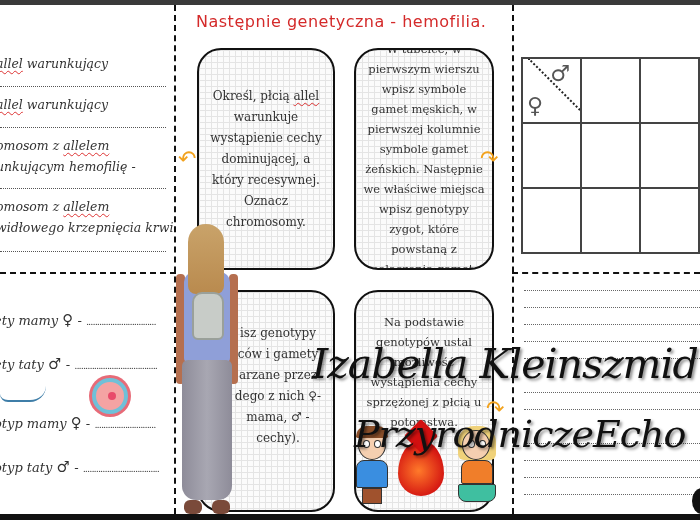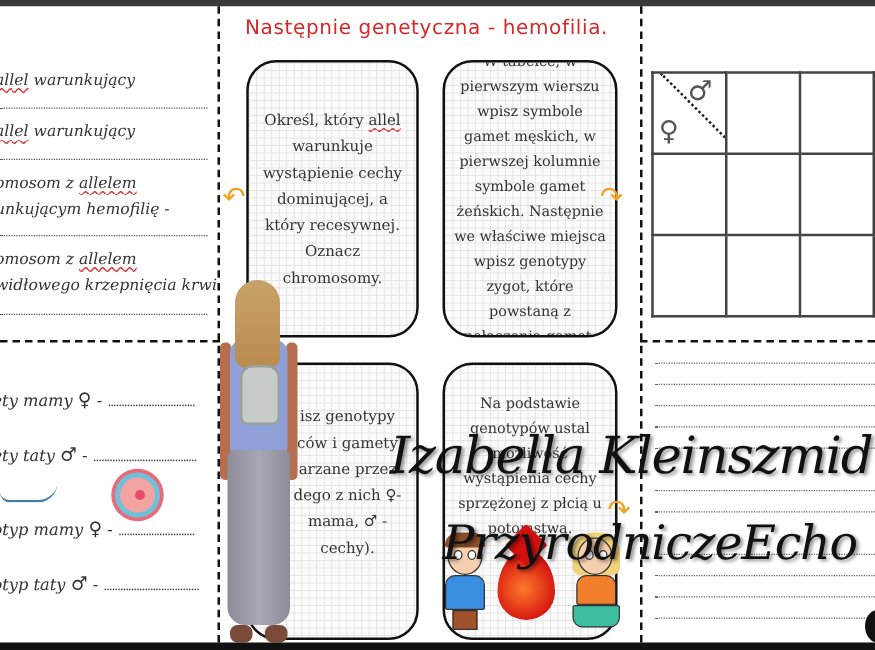--- a/index.html
+++ b/index.html
@@ -123,21 +123,21 @@
 
 <div class="vdash" style="left:174px;"></div>
 <div class="vdash" style="left:512px;"></div>
 <div class="hdash" style="left:0; top:272px; width:176px;"></div>
 <div class="hdash" style="left:512px; top:272px; width:188px;"></div>
 
 <div class="title">Następnie genetyczna - hemofilia.</div>
 
 <div class="card" style="left:197px; top:48px; width:138px; height:222px;">
   <div class="card-text">
-    <span>Określ, który </span><span class="u">allel</span><span> warunkuje wystąpienie cechy dominującej, a który recesywnej. Oznacz chromosomy.</span>
+    <span>Określ, płcią </span><span class="u">allel</span><span> warunkuje wystąpienie cechy dominującej, a który recesywnej. Oznacz chromosomy.</span>
   </div>
 </div>
 <div class="card" style="left:354px; top:48px; width:140px; height:222px;">
   <div class="card-text" style="font-size:11.5px; line-height:20px;">W tabelce, w pierwszym wierszu wpisz symbole gamet męskich, w pierwszej kolumnie symbole gamet żeńskich. Następnie we właściwe miejsca wpisz genotypy zygot, które powstaną z połączenia gamet.</div>
 </div>
 <div class="card" style="left:197px; top:290px; width:138px; height:222px;">
   <div class="card-text" style="padding-left:30px; margin-top:-30px;">isz genotypy ców i gamety arzane przez dego z nich ♀- mama, ♂ - cechy).</div>
 </div>
 <div class="card" style="left:354px; top:290px; width:140px; height:222px; align-items:flex-start;">
   <div class="card-text" style="font-size:11.5px; line-height:20px; margin-top:20px;">Na podstawie genotypów ustal możliwość wystąpienia cechy sprzężonej z płcią u potomstwa.</div>

